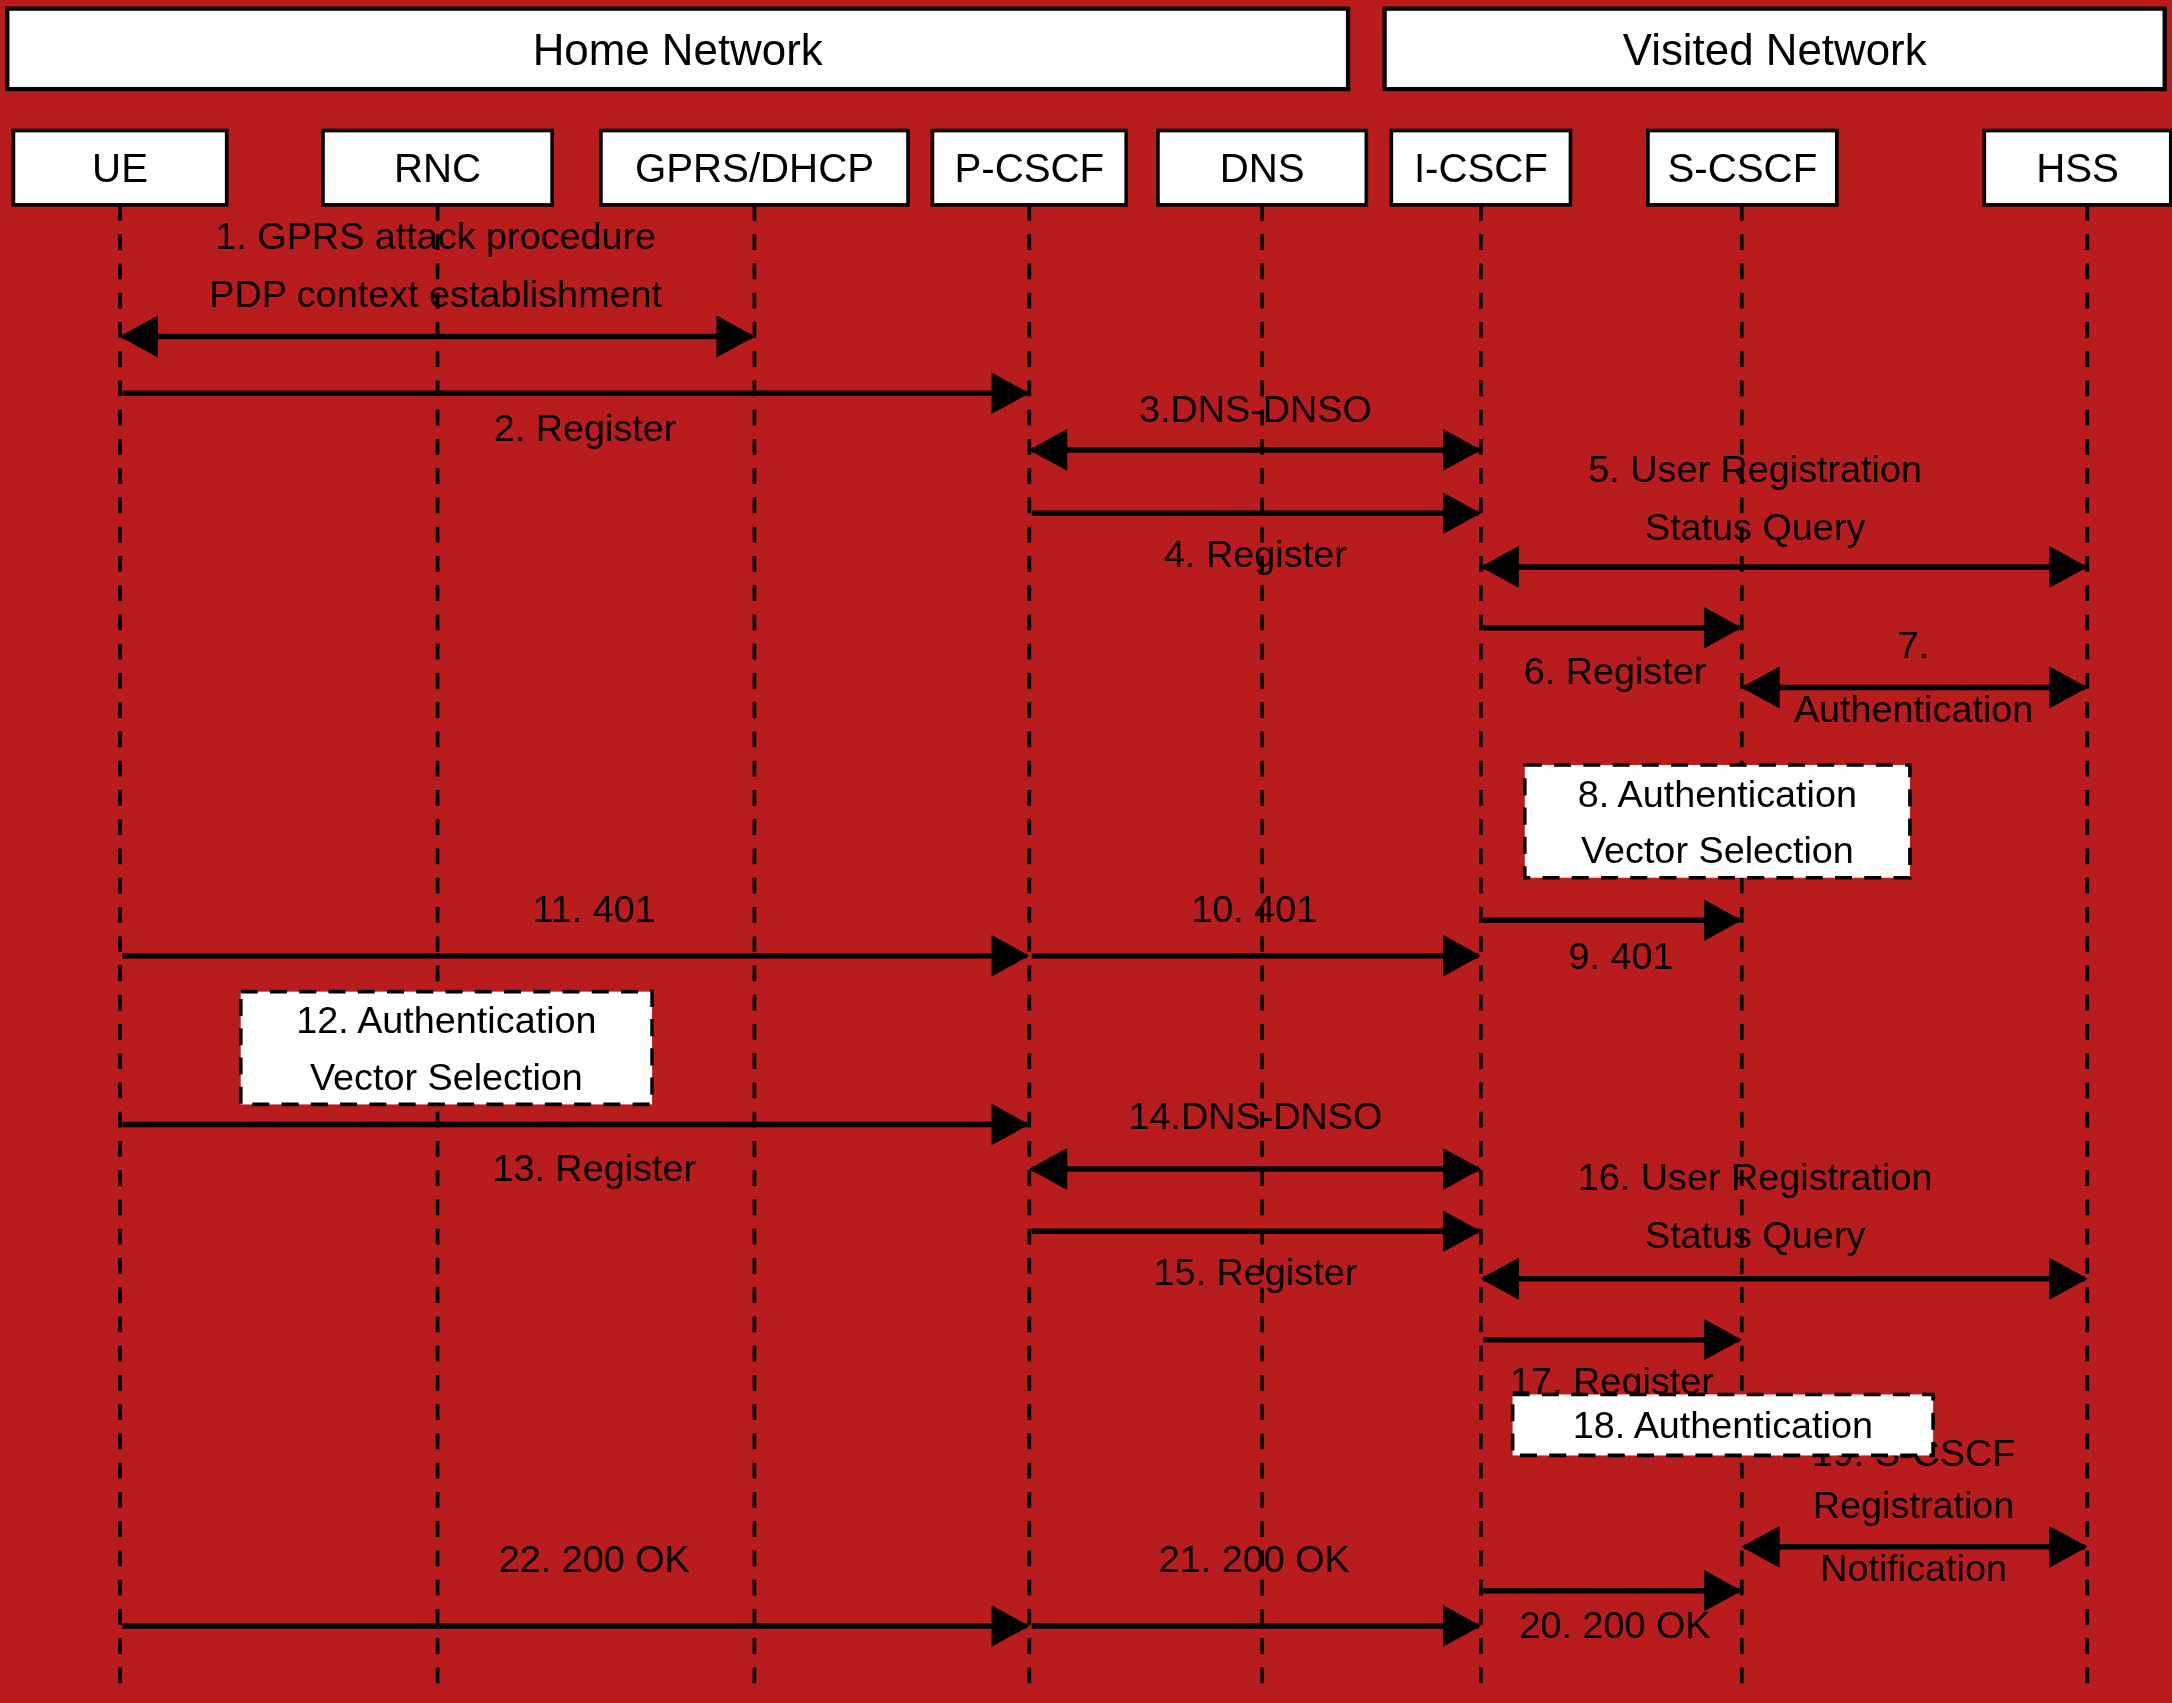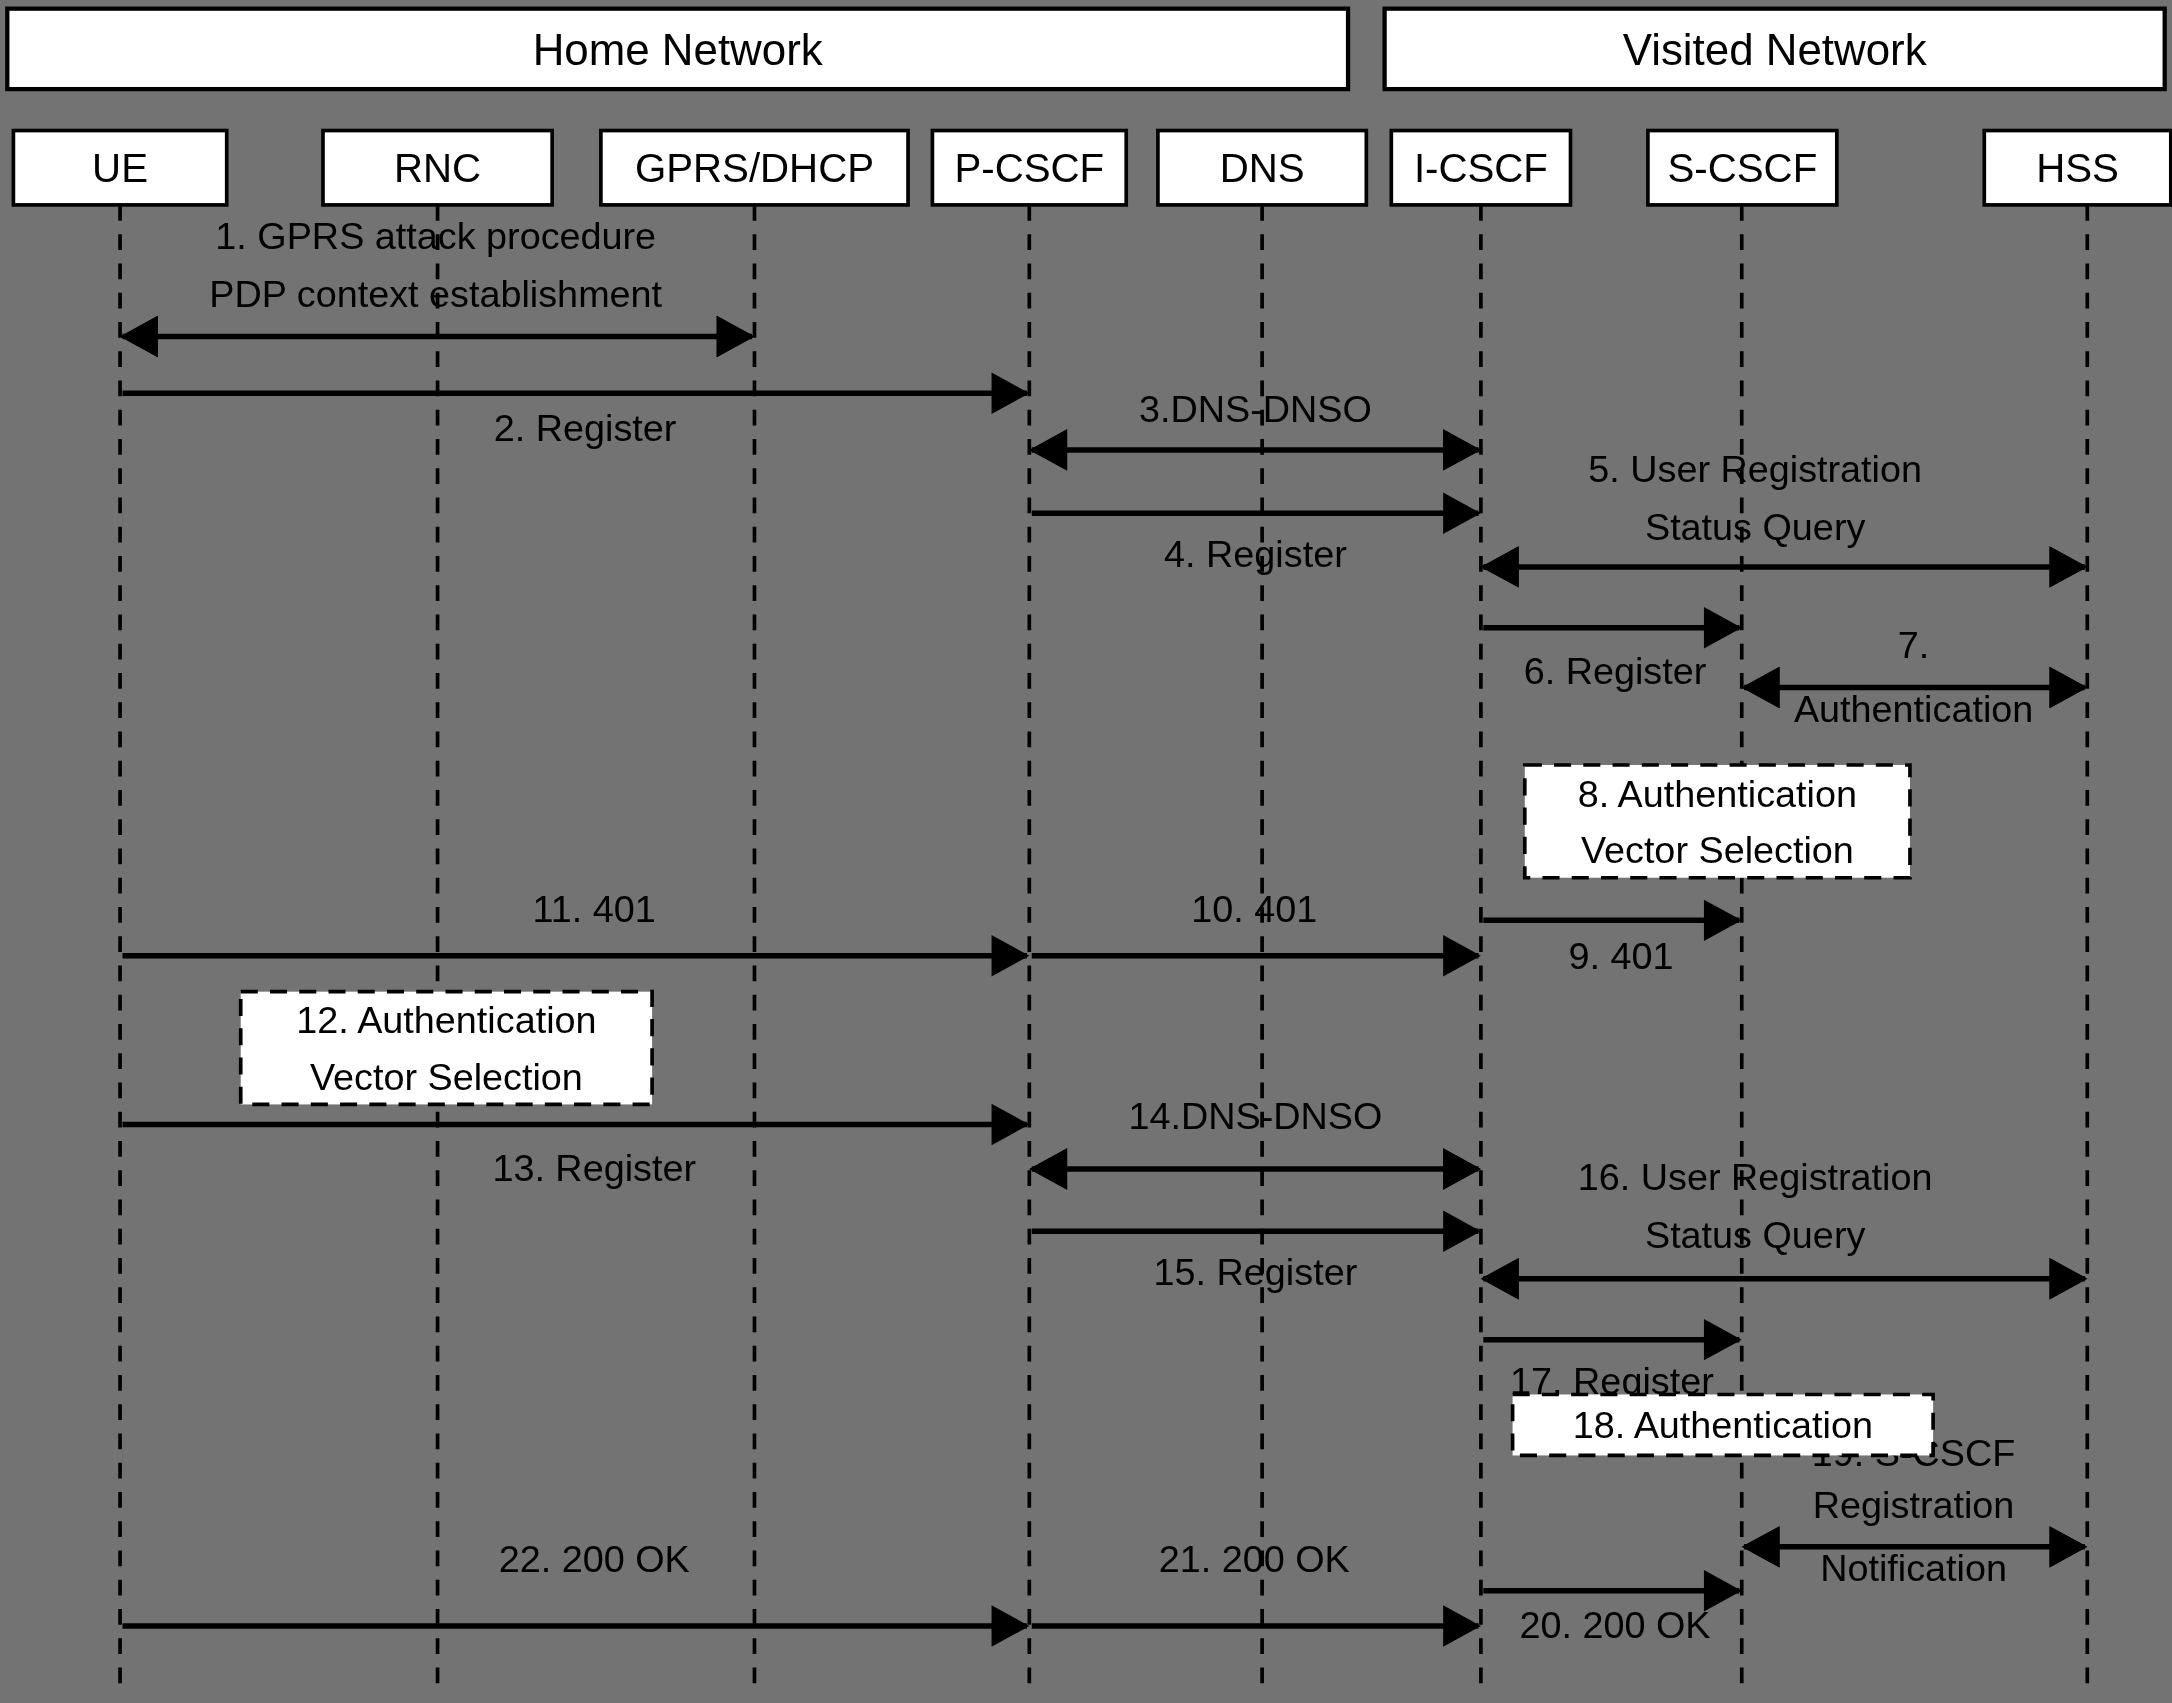--- a/index.html
+++ b/index.html
@@ -1,18 +1,18 @@
 <!DOCTYPE html>
 <html style="font-size:9.8px"><head>
 <meta charset="utf-8">
 <title>IMS Registration Sequence Diagram</title>
 <style>
   html,body{margin:0;padding:0;background:#ffffff;}
   body{font-family:"Liberation Sans", sans-serif;}
-  #stage{position:relative;width:2172px;height:1703px;background:#737373;}
+  #stage{position:relative;width:2172px;height:1703px;background:#b91c1c;}
   svg{display:block;width:2172px;height:1703px;}
   .grp-box{fill:#ffffff;stroke:#000000;stroke-width:7;}
   .part-box{fill:#ffffff;stroke:#000000;stroke-width:6;}
   .lifeline{stroke:#000000;stroke-width:6;stroke-dasharray:26 22;fill:none;}
   .msg-line{stroke:#000000;stroke-width:9;fill:none;}
   .note-box{fill:#ffffff;stroke:#000000;stroke-width:6;stroke-dasharray:28 20;}
   text{font-family:"Liberation Sans", sans-serif;fill:#000000;}
   .grp-title{font-size:72px;}
   .part-title{font-size:66px;}
   .msg-label{font-size:62px;}

